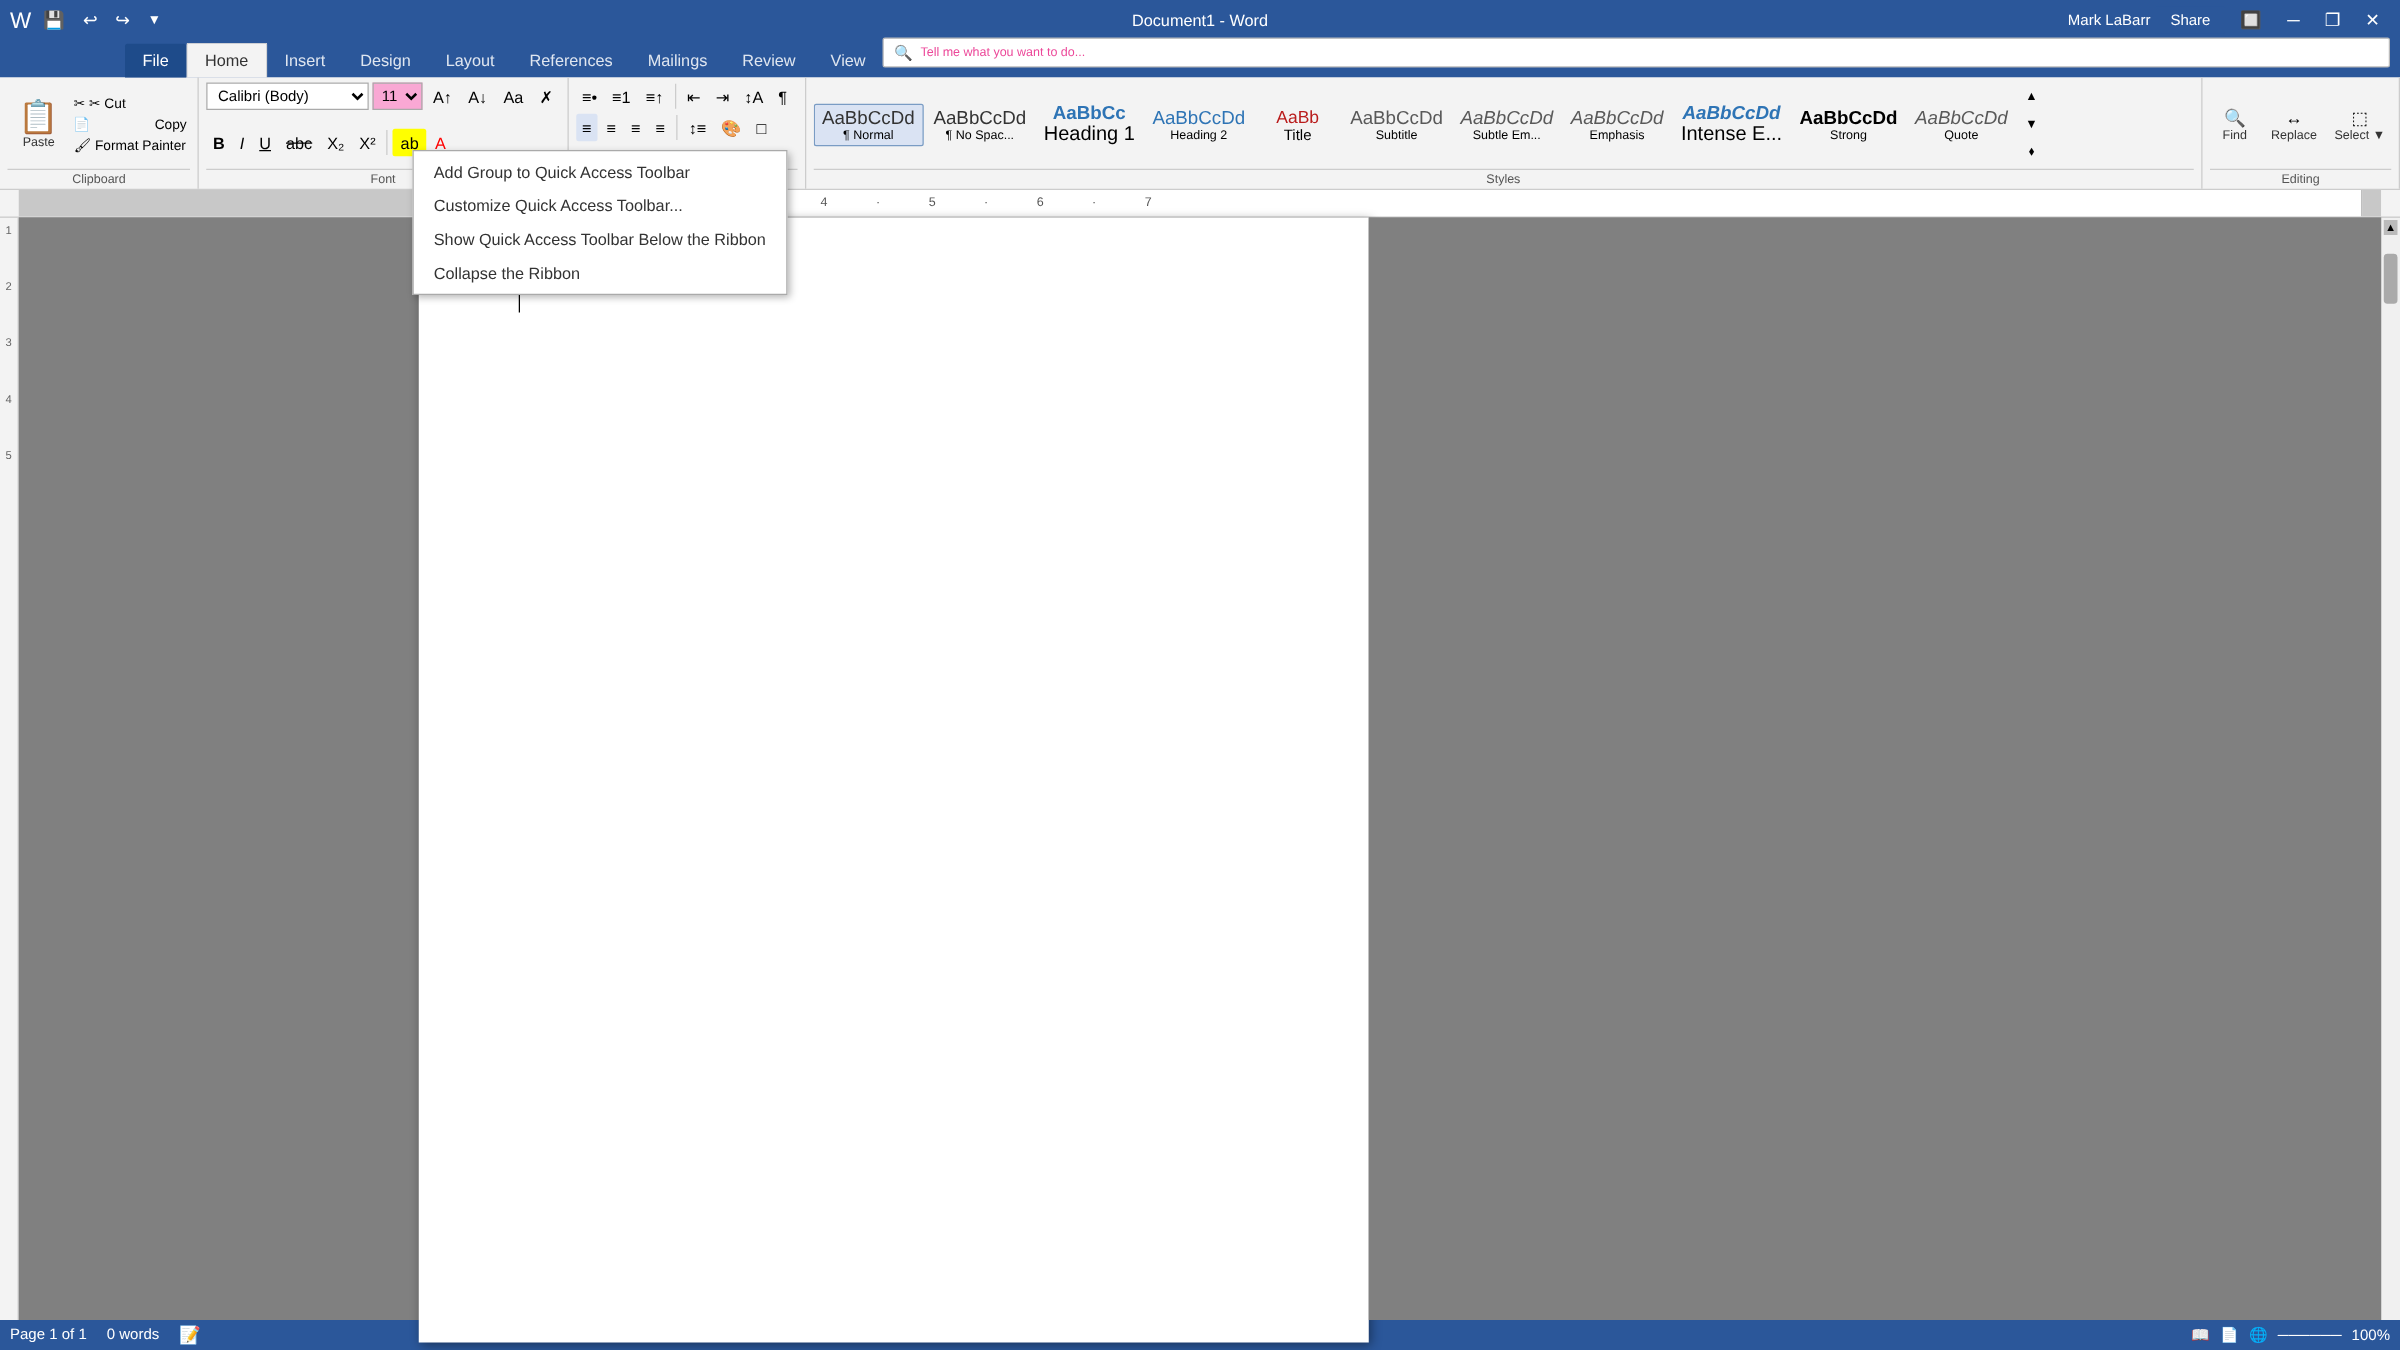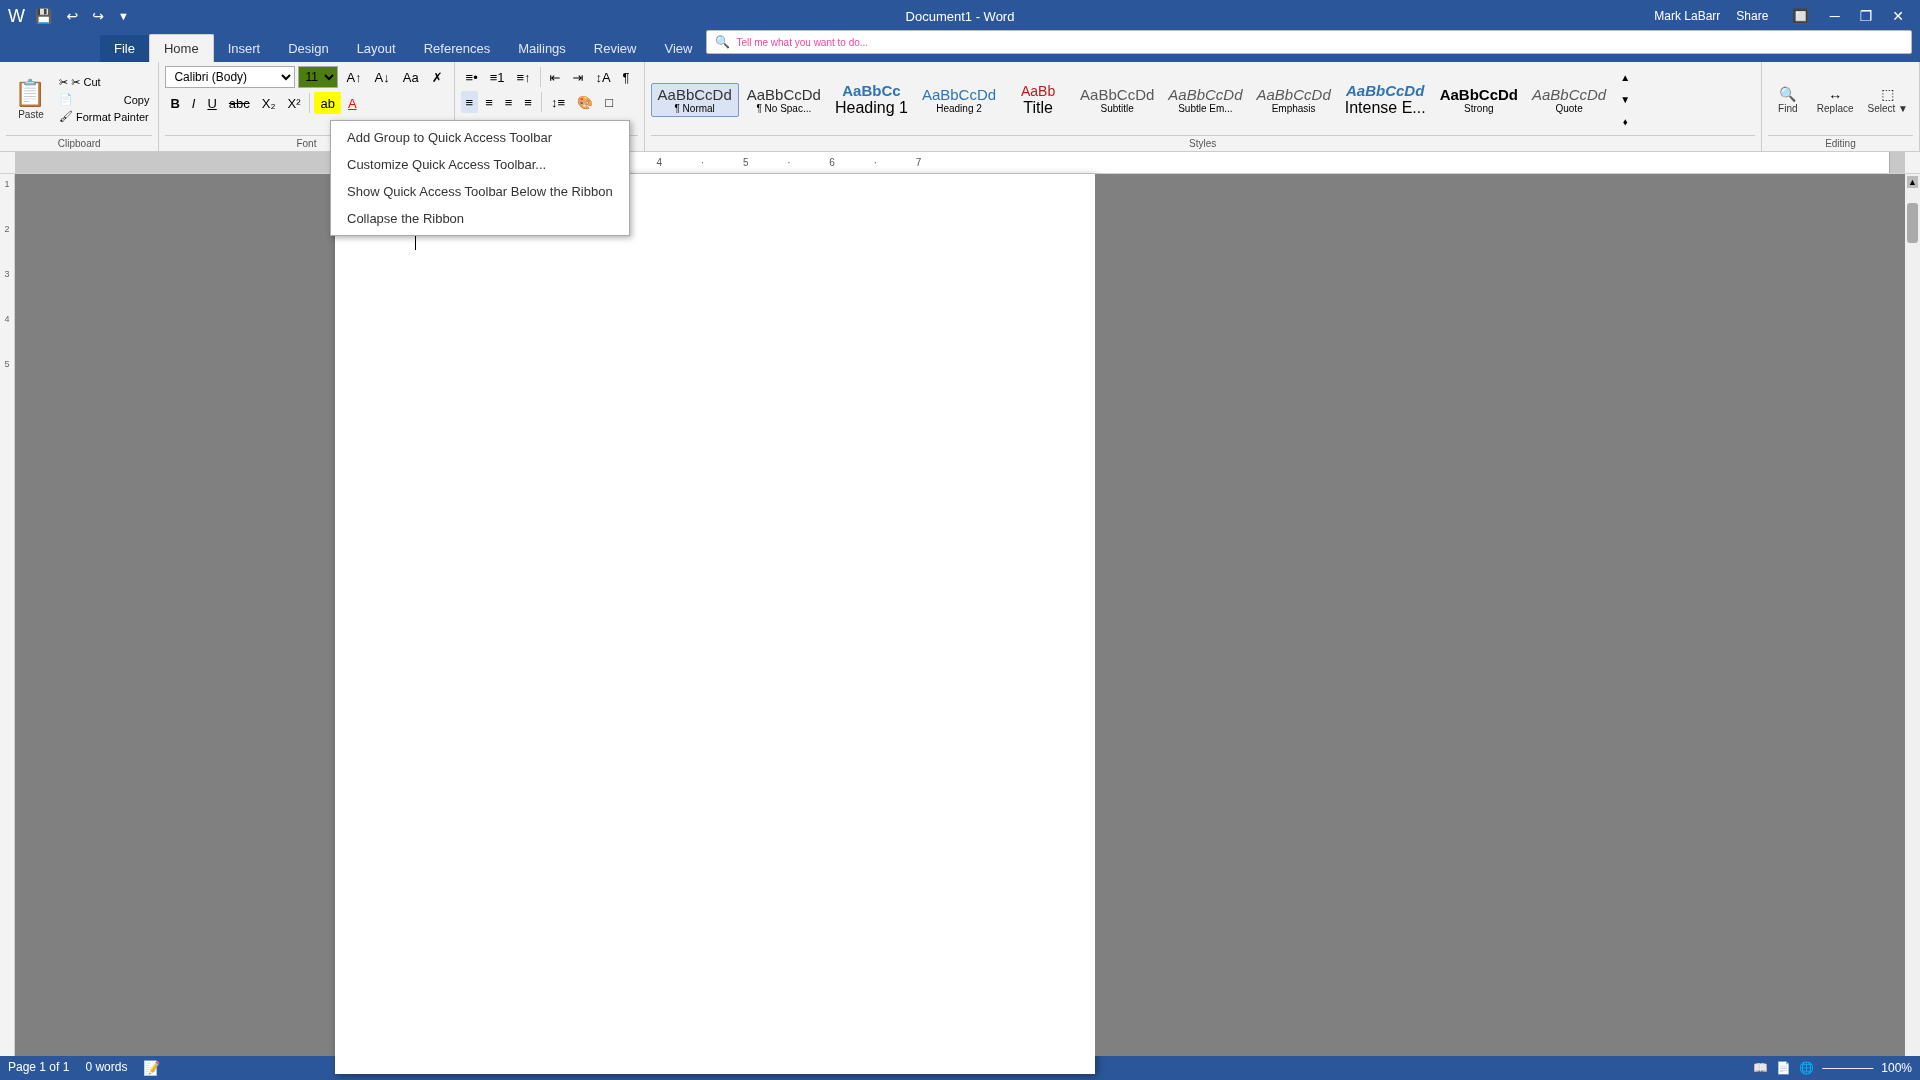--- a/index.html
+++ b/index.html
@@ -7,21 +7,21 @@
     .title-bar-btn { color: white; font-size: 14px; cursor: pointer; padding: 2px 8px; }
     .qat-btn { color: white; font-size: 11px; cursor: pointer; padding: 2px 4px; }
     .small-btn {
       display: flex; align-items: center; gap: 3px;
       cursor: pointer; padding: 1px 3px; border-radius: 2px; font-size: 11px;
     }
     .font-select {
       border: 1px solid #aaa; background: white; padding: 1px 4px;
       font-size: 12px; cursor: pointer; height: 22px;
     }
-    .font-size-select { width: 40px; border: 1px solid #aaa; background: #4d7c0f; padding: 1px 2px; font-size: 12px; height: 22px; }
+    .font-size-select { width: 40px; border: 1px solid #aaa; background: #f9a8d4; padding: 1px 2px; font-size: 12px; height: 22px; }
     .font-btn { padding: 2px 5px; border: none; background: transparent; cursor: pointer; font-size: 13px; border-radius: 2px; height: 22px; }
     .doc-cursor { 
       display: inline-block; width: 1px; height: 16px; 
       background: black; animation: blink 1s infinite;
     }
     @keyframes blink { 0%,100%{opacity:1} 50%{opacity:0} }
 
     
     .status-bar {
       height: 24px;
@@ -191,21 +191,21 @@
         <div class="small-btn" style="font-size:11px;">
           <span>🖌</span>
           <span style="font-size:11px;">Format Painter</span>
         </div>
       </div>
     </div>
     <div class="grp-name">Clipboard</div>
   </div>
 
   <div class="grp" style="min-width:200px;">
-    <div class="grp-top" style="flex-direction:column;align-items:flex-start;gap:4px;">
+    <div class="grp-top" style="flex-direction:column;align-items:flex-start;gap:15px;">
       <div style="display:flex;align-items:center;gap:3px;">
         <select class="font-select" style="width:130px;">
           <option>Calibri (Body)</option>
         </select>
         <select class="font-size-select">
           <option>11</option>
         </select>
         <button class="font-btn">A↑</button>
         <button class="font-btn">A↓</button>
         <button class="font-btn">Aa</button>
@@ -270,21 +270,21 @@
         <span style="font-size:16px;">Heading 1</span>
       </div>
 
       <div class="style-box">
         <span style="font-size:15px;color:#2e74b5;">AaBbCcDd</span>
         <span style="font-size:10px;">Heading 2</span>
       </div>
 
       <div class="style-box">
         <span style="font-size:14px;color:#b91c1c;">AaBb</span>
-        <span style="font-size:16px;">Title</span>
+        <span style="font-size:12px;">Title</span>
       </div>
 
       <div class="style-box">
         <span style="font-size:15px;color:#595959;">AaBbCcDd</span>
         <span style="font-size:10px;">Subtitle</span>
       </div>
 
       <div class="style-box">
         <span style="font-size:15px;color:#595959;font-style:italic;">AaBbCcDd</span>
         <span style="font-size:10px;">Subtle Em...</span>

